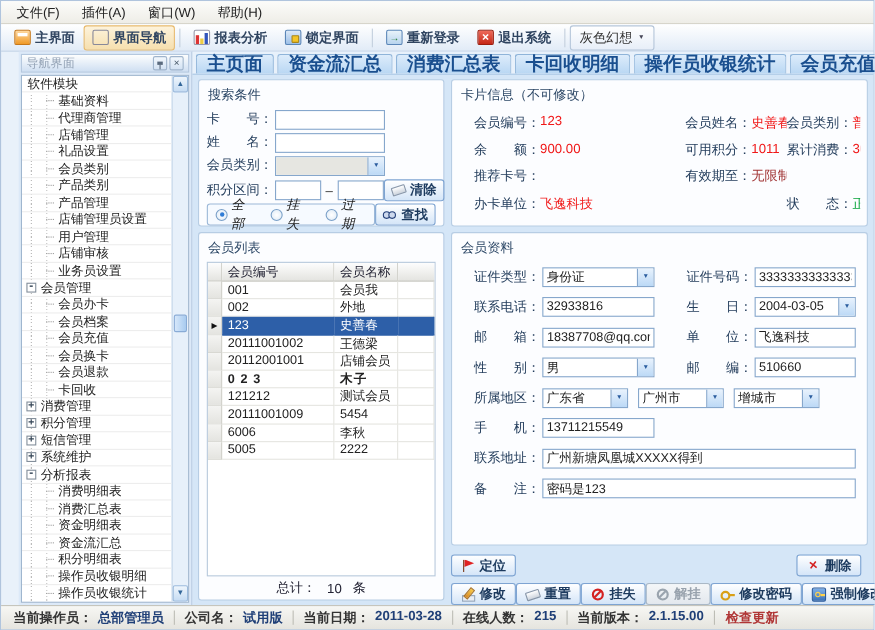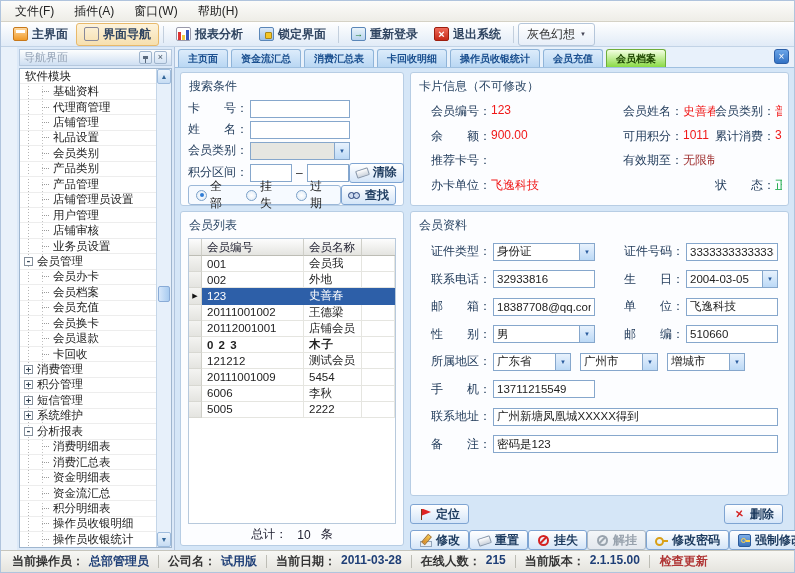--- a/index.html
+++ b/index.html
@@ -56,21 +56,21 @@
   .expand-box { width:9px; height:9px; border:1px solid #848f9b; background:#fff; font:bold 9px/7px "DejaVu Sans Mono",monospace; text-align:center; color:#345; margin-right:4px; flex:none; position:relative; z-index:2; }
 
   .tree-scroll { width:15px; flex:none; border-left:1px solid #c5d6e8; background:#e7f0fa; display:flex; flex-direction:column; }
   .scroll-arrow { height:15px; flex:none; background:linear-gradient(#eef5fc,#c6dcf3); border:1px solid #9dbbdd; color:#369; font-size:7px; display:flex; align-items:center; justify-content:center; border-radius:2px; }
   .scroll-track { flex:1; position:relative; }
   .scroll-thumb { position:absolute; left:1px; right:1px; top:45%; height:16px; background:linear-gradient(90deg,#d6e7fa,#a8cbf0); border:1px solid #89abd6; border-radius:2px; }
 
   
   .right { flex:1; display:flex; flex-direction:column; min-width:0; }
   .tabbar { height:21px; flex:none; display:flex; align-items:flex-end; background:#e8f1fb; border-bottom:1px solid #9fc0e0; padding:0 3px; gap:3px; }
-  .tab { padding:0 9px; border:1px solid #8fb4d9; border-bottom:none; border-radius:3px 3px 0 0; background:linear-gradient(#ddecfb,#b9d7f3); color:#1a4f8f; font-weight:bold; font-size:10px; height:18px; line-height:17px; white-space:nowrap; }
+  .tab { padding:0 9px; border:1px solid #8fb4d9; border-bottom:none; border-radius:3px 3px 0 0; background:linear-gradient(#ddecfb,#b9d7f3); color:#1a4f8f; font-weight:bold; font-size:17px; height:18px; line-height:17px; white-space:nowrap; }
   .tab.active { background:linear-gradient(#f4ffe3,#8ada45); color:#1e4700; border-color:#6fae3a; }
   .tab-close { margin-left:auto; align-self:center; width:15px; height:15px; flex:none; background:linear-gradient(#6aa5e8,#3372c4); border:1px solid #2b5fa8; border-radius:3px; color:#fff; font-size:10px; line-height:13px; text-align:center; margin-bottom:2px; margin-right:2px; }
 
   .content { flex:1; background:#d5e6f7; padding:4px 5px; display:flex; gap:6px; min-height:0; }
   .col-left { width:224px; flex:none; display:flex; flex-direction:column; gap:5px; min-height:0; }
   .col-right { flex:1; display:flex; flex-direction:column; gap:5px; min-width:0; }
 
   .panel { background:#fcfdff; border:1px solid #b7cde4; border-radius:3px; }
   .panel-title { font-weight:normal; color:#2c4766; padding:5px 8px 2px; font-size:12px; }
 
@@ -81,21 +81,21 @@
   .tb { height:18px; border:1px solid #86a7cc; background:#fff; font:11.5px "Liberation Sans","DejaVu Sans",sans-serif; padding:0 3px; color:#222; }
   .w100 { width:100px; }
   .w42 { width:42px; }
   .sel { height:18px; border:1px solid #86a7cc; background:#fff; display:flex; align-items:center; overflow:hidden; }
   .sel.gray .sel-val { background:#e6e6e1; }
   .sel-val { flex:1; padding:0 3px; font-size:11.5px; color:#222; overflow:hidden; white-space:nowrap; align-self:stretch; display:flex; align-items:center; }
   .sel-btn { width:15px; align-self:stretch; flex:none; background:linear-gradient(#e8f2fd,#bcd9f6); border-left:1px solid #86a7cc; color:#2a5c9e; font-size:6px; display:flex; align-items:center; justify-content:center; }
   .range-dash { margin:0 4px; color:#333; }
   .btn { height:20px; border:1px solid #7ea4d2; border-radius:3px; background:linear-gradient(#ffffff,#d4e5f8); display:flex; align-items:center; gap:4px; padding:0 6px; font-size:12px; color:#1c3a5e; font-weight:bold; flex:none; }
   .ml-auto { margin-left:auto; }
-  .radio-box { display:flex; align-items:center; border:1px solid #9cb8d8; border-radius:3px; height:20px; padding:0 7px; gap:13px; background:#f6faff; }
+  .radio-box { display:flex; align-items:center; border:1px solid #9cb8d8; border-radius:3px; height:20px; padding:0 7px; gap:13px; background:#f6faff;font-style:italic; }
   .radio-item { display:flex; align-items:center; }
   .radio { width:11px; height:11px; border:1px solid #7aa0c8; border-radius:50%; background:radial-gradient(#ffffff,#dce9f6); position:relative; margin-right:3px; flex:none; }
   .radio.on::after { content:""; position:absolute; inset:2.5px; border-radius:50%; background:#2f7cd6; }
 
   
   .p-list { flex:1; display:flex; flex-direction:column; min-height:0; }
   .grid-box { margin:2px 7px 0; border:1px solid #b7c9dc; flex:1; display:flex; flex-direction:column; overflow:hidden; background:#fff; }
   .g-header { display:flex; height:17px; flex:none; }
   .g-hcell { background:linear-gradient(#fdfdfd,#e4e4e0); border-right:1px solid #cfcfc8; border-bottom:1px solid #bdbdb5; display:flex; align-items:center; padding:0 5px; color:#223; font-size:11.5px; overflow:hidden; }
   .c-sel { width:13px; flex:none; padding:0; justify-content:center; }

